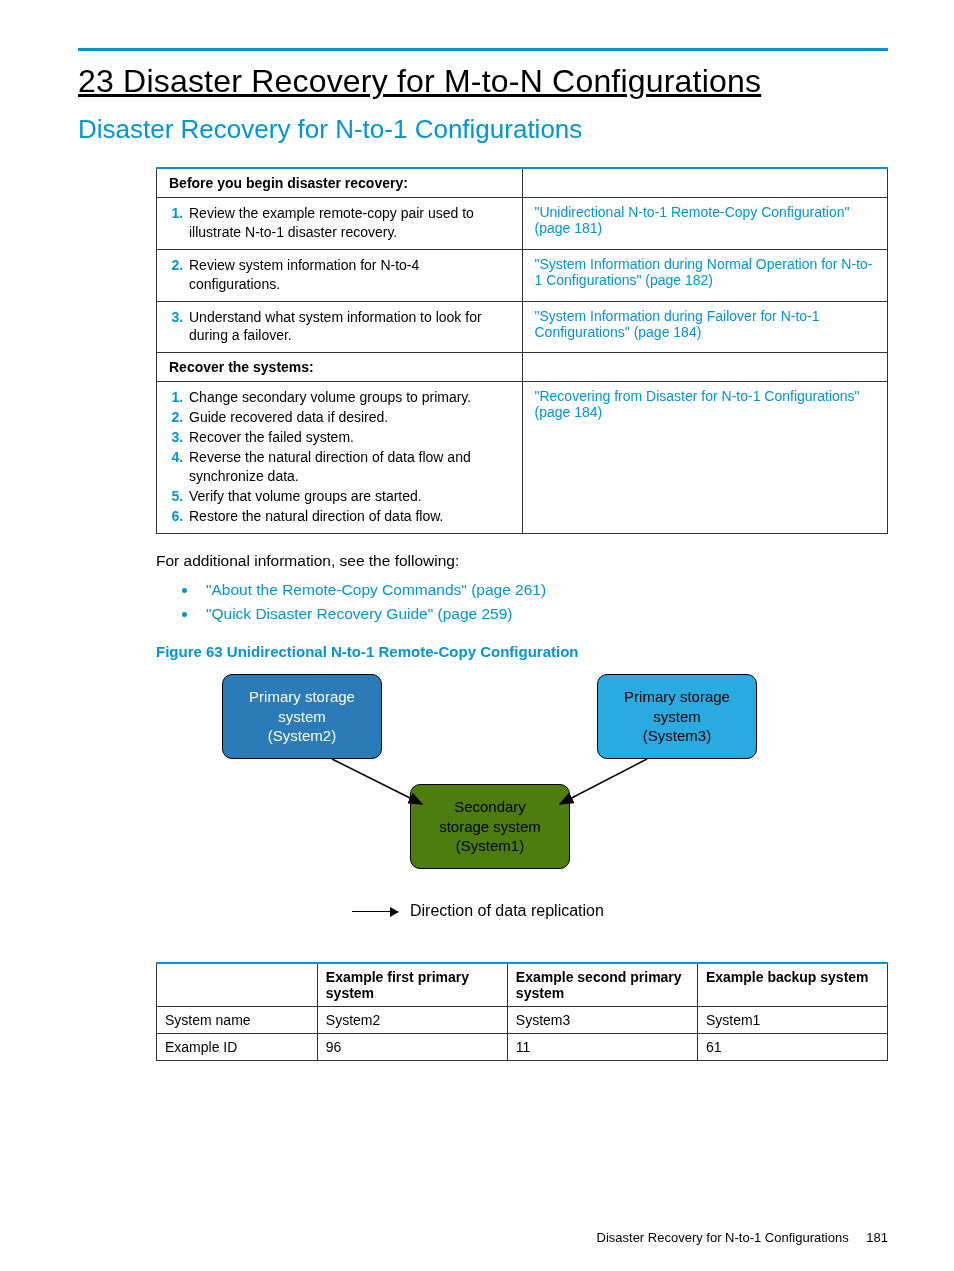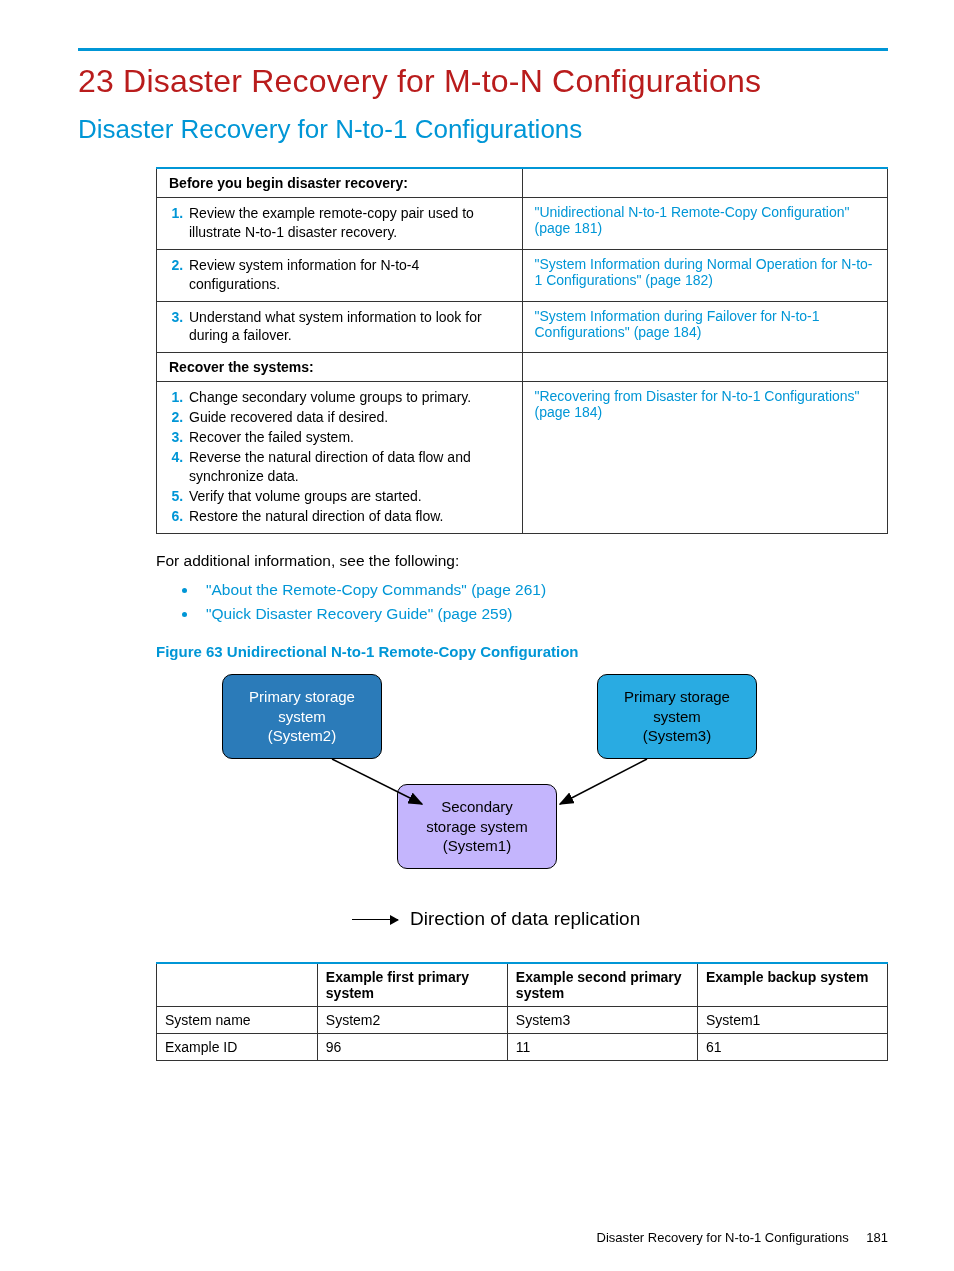--- a/index.html
+++ b/index.html
@@ -17,23 +17,24 @@
     position: relative;
   }
   .top-rule {
     height: 3px;
     background: #0096d6;
     margin-bottom: 12px;
   }
   h1.chapter-title {
     font-weight: 300;
     font-size: 32px;
-    color: #b91c1c;
+    color: #000000;
     margin: 0 0 14px 0;
     letter-spacing: 0.2px;
+    text-decoration: underline;
   }
   h2.section-title {
     font-weight: 300;
     font-size: 26px;
     color: #0096d6;
     margin: 0 0 22px 0;
   }
   .content-indent {
     margin-left: 78px;
   }
@@ -117,31 +118,31 @@
     left: 0; top: 0;
     background: #2b7bb9;
     color: #fff;
   }
   .dnode.primary-right {
     left: 375px; top: 0;
     background: #29abe2;
     color: #000;
   }
   .dnode.secondary {
-    left: 175px; top: 110px;
-    background: #c4b5fd;
+    left: 188px; top: 110px;
+    background: #4d7c0f;
     color: #000;
   }
   .legend-row {
     position: absolute;
     left: 130px;
-    top: 234px;
+    top: 228px;
     display: flex;
     align-items: center;
-    font-size: 19px;
+    font-size: 16px;
   }
   .legend-arrow {
     width: 46px;
     height: 1px;
     background: #000;
     position: relative;
     margin-right: 12px;
   }
   .legend-arrow::after {
     content: "";

